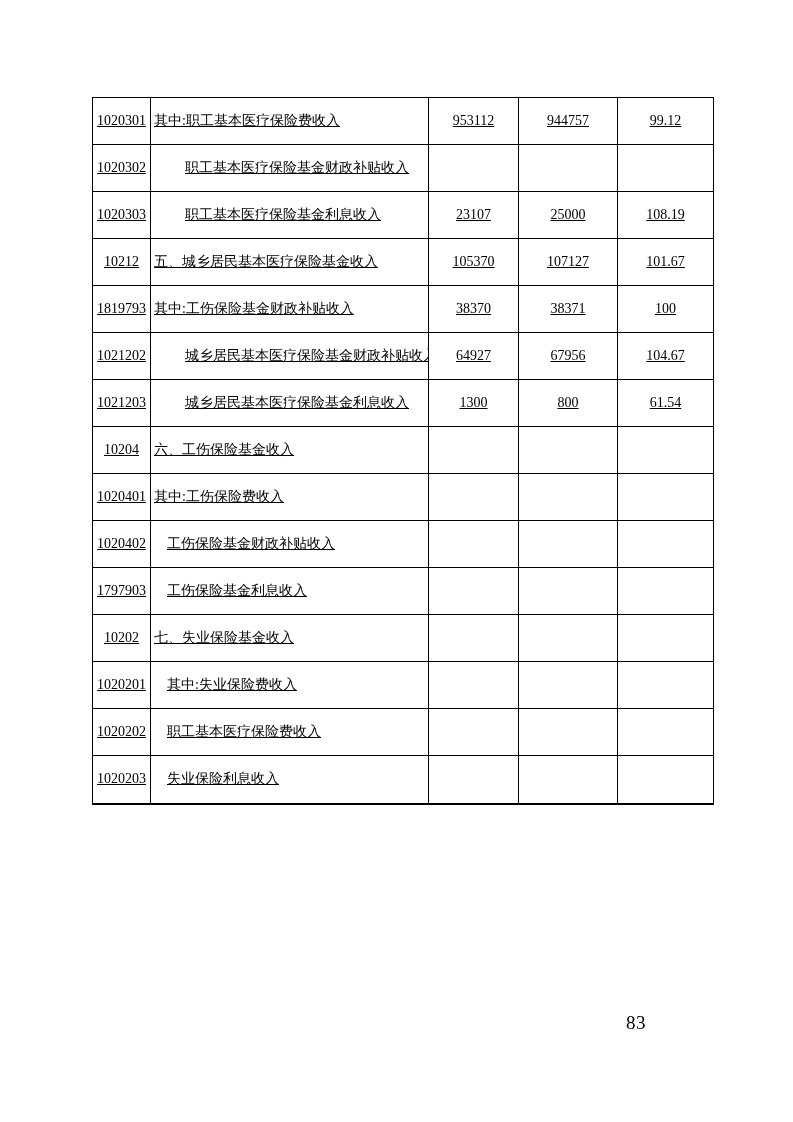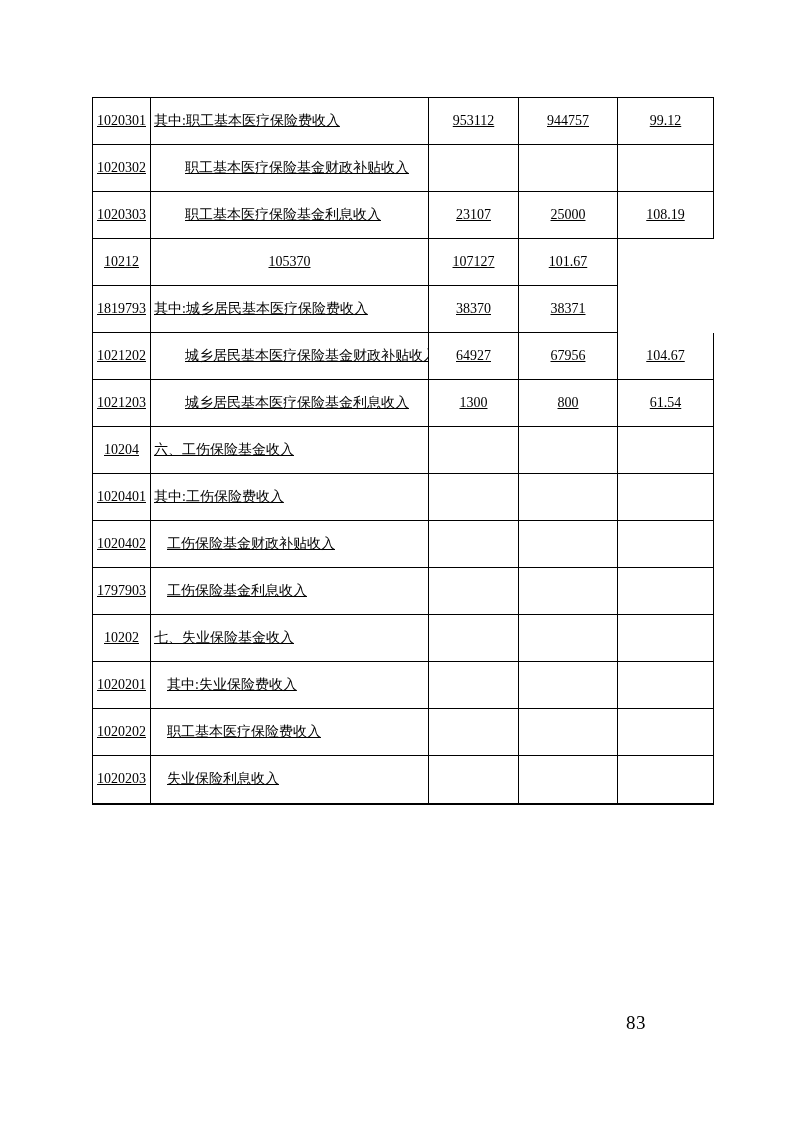--- a/index.html
+++ b/index.html
@@ -75,29 +75,31 @@
       </div>
       <div class="t-row">
         <div class="t-cell c-code">1020303</div>
         <div class="t-cell c-name ind-2">职工基本医疗保险基金利息收入</div>
         <div class="t-cell c-num">23107</div>
         <div class="t-cell c-num">25000</div>
         <div class="t-cell c-num">108.19</div>
       </div>
       <div class="t-row">
         <div class="t-cell c-code">10212</div>
+        <div class="t-cell c-name ind-0">五、城乡居民基本医疗保险基金收入</div>
         <div class="t-cell c-num">105370</div>
         <div class="t-cell c-num">107127</div>
         <div class="t-cell c-num">101.67</div>
       </div>
       <div class="t-row">
         <div class="t-cell c-code">1819793</div>
-        <div class="t-cell c-name ind-0">其中:城乡居民基本医疗保险费收入</div>
+        <div class="t-cell c-name ind-0">其中:工伤保险基金财政补贴收入</div>
         <div class="t-cell c-num">38370</div>
         <div class="t-cell c-num">38371</div>
+        <div class="t-cell c-num">100</div>
       </div>
       <div class="t-row">
         <div class="t-cell c-code">1021202</div>
         <div class="t-cell c-name ind-2">城乡居民基本医疗保险基金财政补贴收入</div>
         <div class="t-cell c-num">64927</div>
         <div class="t-cell c-num">67956</div>
         <div class="t-cell c-num">104.67</div>
       </div>
       <div class="t-row">
         <div class="t-cell c-code">1021203</div>

